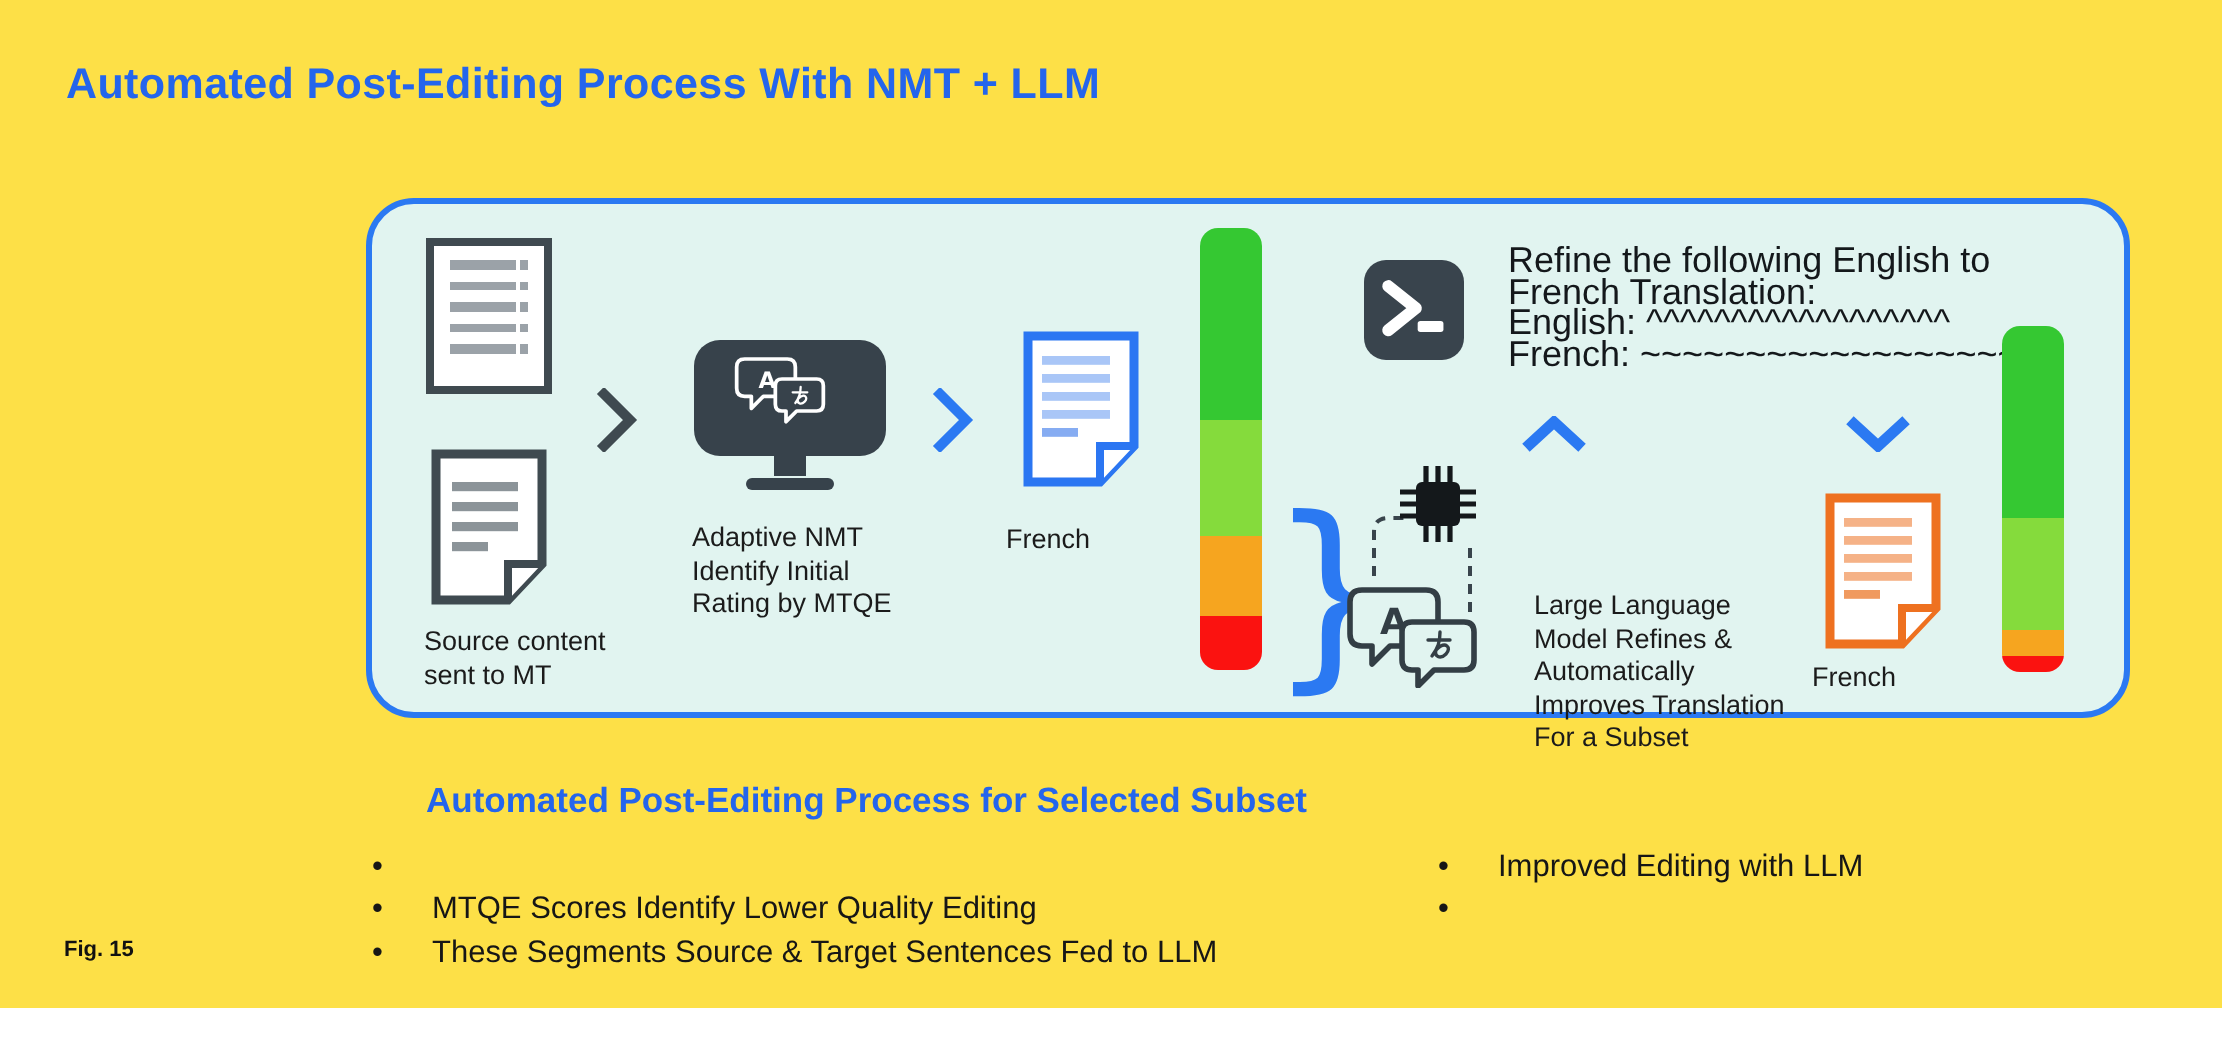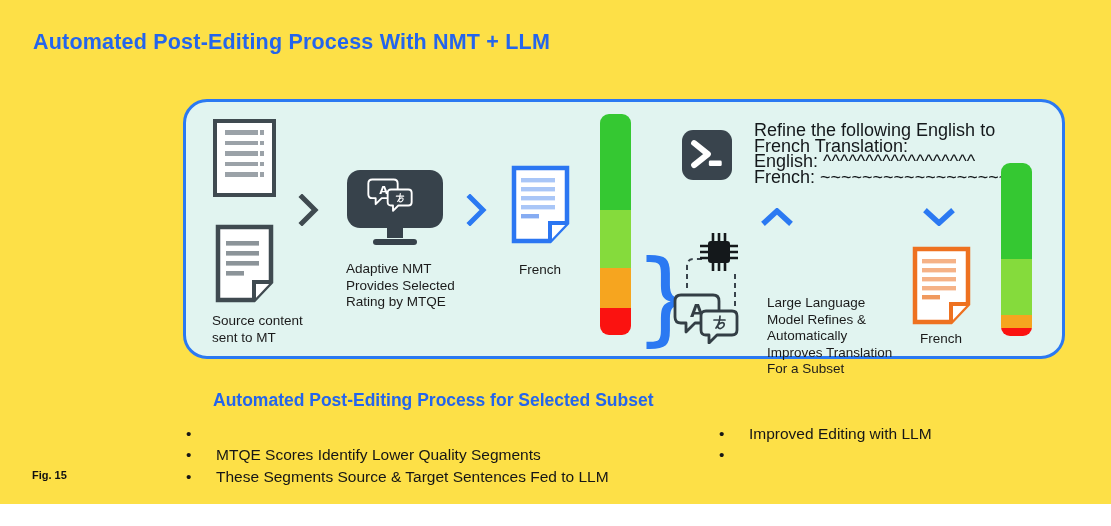--- a/index.html
+++ b/index.html
@@ -9,21 +9,21 @@
   #title{left:33px;top:30px;font-size:21.5px;font-weight:bold;color:#2465EC;letter-spacing:.2px;}
   #panel{left:183px;top:99px;width:882px;height:260px;background:#E1F4F0;
          border:3.5px solid #2B79F2;border-radius:24px;box-sizing:border-box;}
   
   .doc-plain{width:63px;height:78px;background:#fff;border:4px solid #3F4A50;box-sizing:border-box;
              padding:7px 8px 0 8px;}
   .doc-row{display:flex;align-items:center;justify-content:space-between;margin-bottom:6px;}
   .doc-row .ln{width:33px;height:4.5px;background:#9BA2A8;}
   .doc-row .dt{width:4.5px;height:4.5px;background:#9BA2A8;}
   .lbl{font-size:13.5px;line-height:16.6px;color:#1b1b1b;white-space:pre-line;}
-  .lbl.center{text-align:center;}
+  .lbl.center{text-align:left;}
   .prompt{font-size:18px;line-height:15.7px;white-space:pre-line;color:#14181b;}
   
   .monitor-body{left:347px;top:170px;width:96px;height:58px;background:#37424B;border-radius:13px;
                 display:flex;align-items:center;justify-content:center;}
   .monitor-neck{left:387px;top:227px;width:16px;height:11px;background:#37424B;}
   .monitor-base{left:373px;top:239px;width:44px;height:6px;background:#37424B;border-radius:3px;}
   
   .terminal{left:682px;top:130px;width:50px;height:50px;background:#39444D;border-radius:11px;
             display:flex;align-items:center;justify-content:center;}
   
@@ -92,21 +92,21 @@
       <path d="M7 1 H39 Q45 1 45 7 V23 Q45 29 39 29 H21 L12 38 V29 H7 Q1 29 1 23 V7 Q1 1 7 1 Z" transform="translate(1,1)" fill="#37424B" stroke="#fff" stroke-width="2.8" stroke-linejoin="round"></path>
       <text x="25" y="24" font-size="17" font-weight="bold" fill="#fff" text-anchor="middle" font-family="DejaVu Sans, sans-serif">A</text>
       <path d="M6 1 H32 Q37 1 37 6 V20 Q37 25 32 25 H17 L9 33 V25 H6 Q1 25 1 20 V6 Q1 1 6 1 Z" transform="translate(30,16)" fill="#37424B" stroke="#fff" stroke-width="2.8" stroke-linejoin="round"></path>
       <path d="M2 5 H13 M8 1 C8 6 7 9 4 13 M6 10 C11 5 14 9 11 12 C8 15 5 13 6 10" transform="translate(42,22)" fill="none" stroke="#fff" stroke-width="1.7" stroke-linecap="round"></path>
     </svg>
   </div>
   <div class="abs monitor-neck"></div>
   <div class="abs monitor-base"></div>
 
   <div class="abs lbl" style="left:346px;top:261px;">Adaptive NMT
-Provides Selected
+Identify Initial
 Rating by MTQE</div>
 
   <svg class="abs" style="left:466px;top:194px;" width="22" height="32" viewBox="0 0 22 32">
     <polyline points="4,3 17,16 4,29" fill="none" stroke="#2B79F2" stroke-width="5" stroke-linecap="square" stroke-linejoin="miter"></polyline>
   </svg>
 
   <svg class="abs" style="left:509px;top:165px;" width="63" height="79" viewBox="0 0 63 79">
     <path d="M5 3 H58 V58 L41 76 H5 Z" fill="#fff" stroke="#2B76F2" stroke-width="4.5"></path>
     <path d="M58 58 L41 58 L41 76" fill="#fff" stroke="#2B76F2" stroke-width="4"></path>
     <rect x="12" y="13" width="34" height="4.4" fill="#A9C6F7"></rect>
@@ -182,21 +182,21 @@
     </div>
 
   <div class="abs" id="subtitle">Automated Post-Editing Process for Selected Subset</div>
 
   <ul class="abs blist" style="left:186px;top:423px;">
       <li>
         <span class="blt">•</span>
       </li>
       <li>
         <span class="blt">•</span>
-        <span class="txt">MTQE Scores Identify Lower Quality Segments</span>
+        <span class="txt">MTQE Scores Identify Lower Quality Editing</span>
       </li>
       <li>
         <span class="blt">•</span>
         <span class="txt">These Segments Source &amp; Target Sentences Fed to LLM</span>
       </li>
     </ul>
 
   <ul class="abs blist" style="left:719px;top:423px;">
       <li>
         <span class="blt">•</span>

